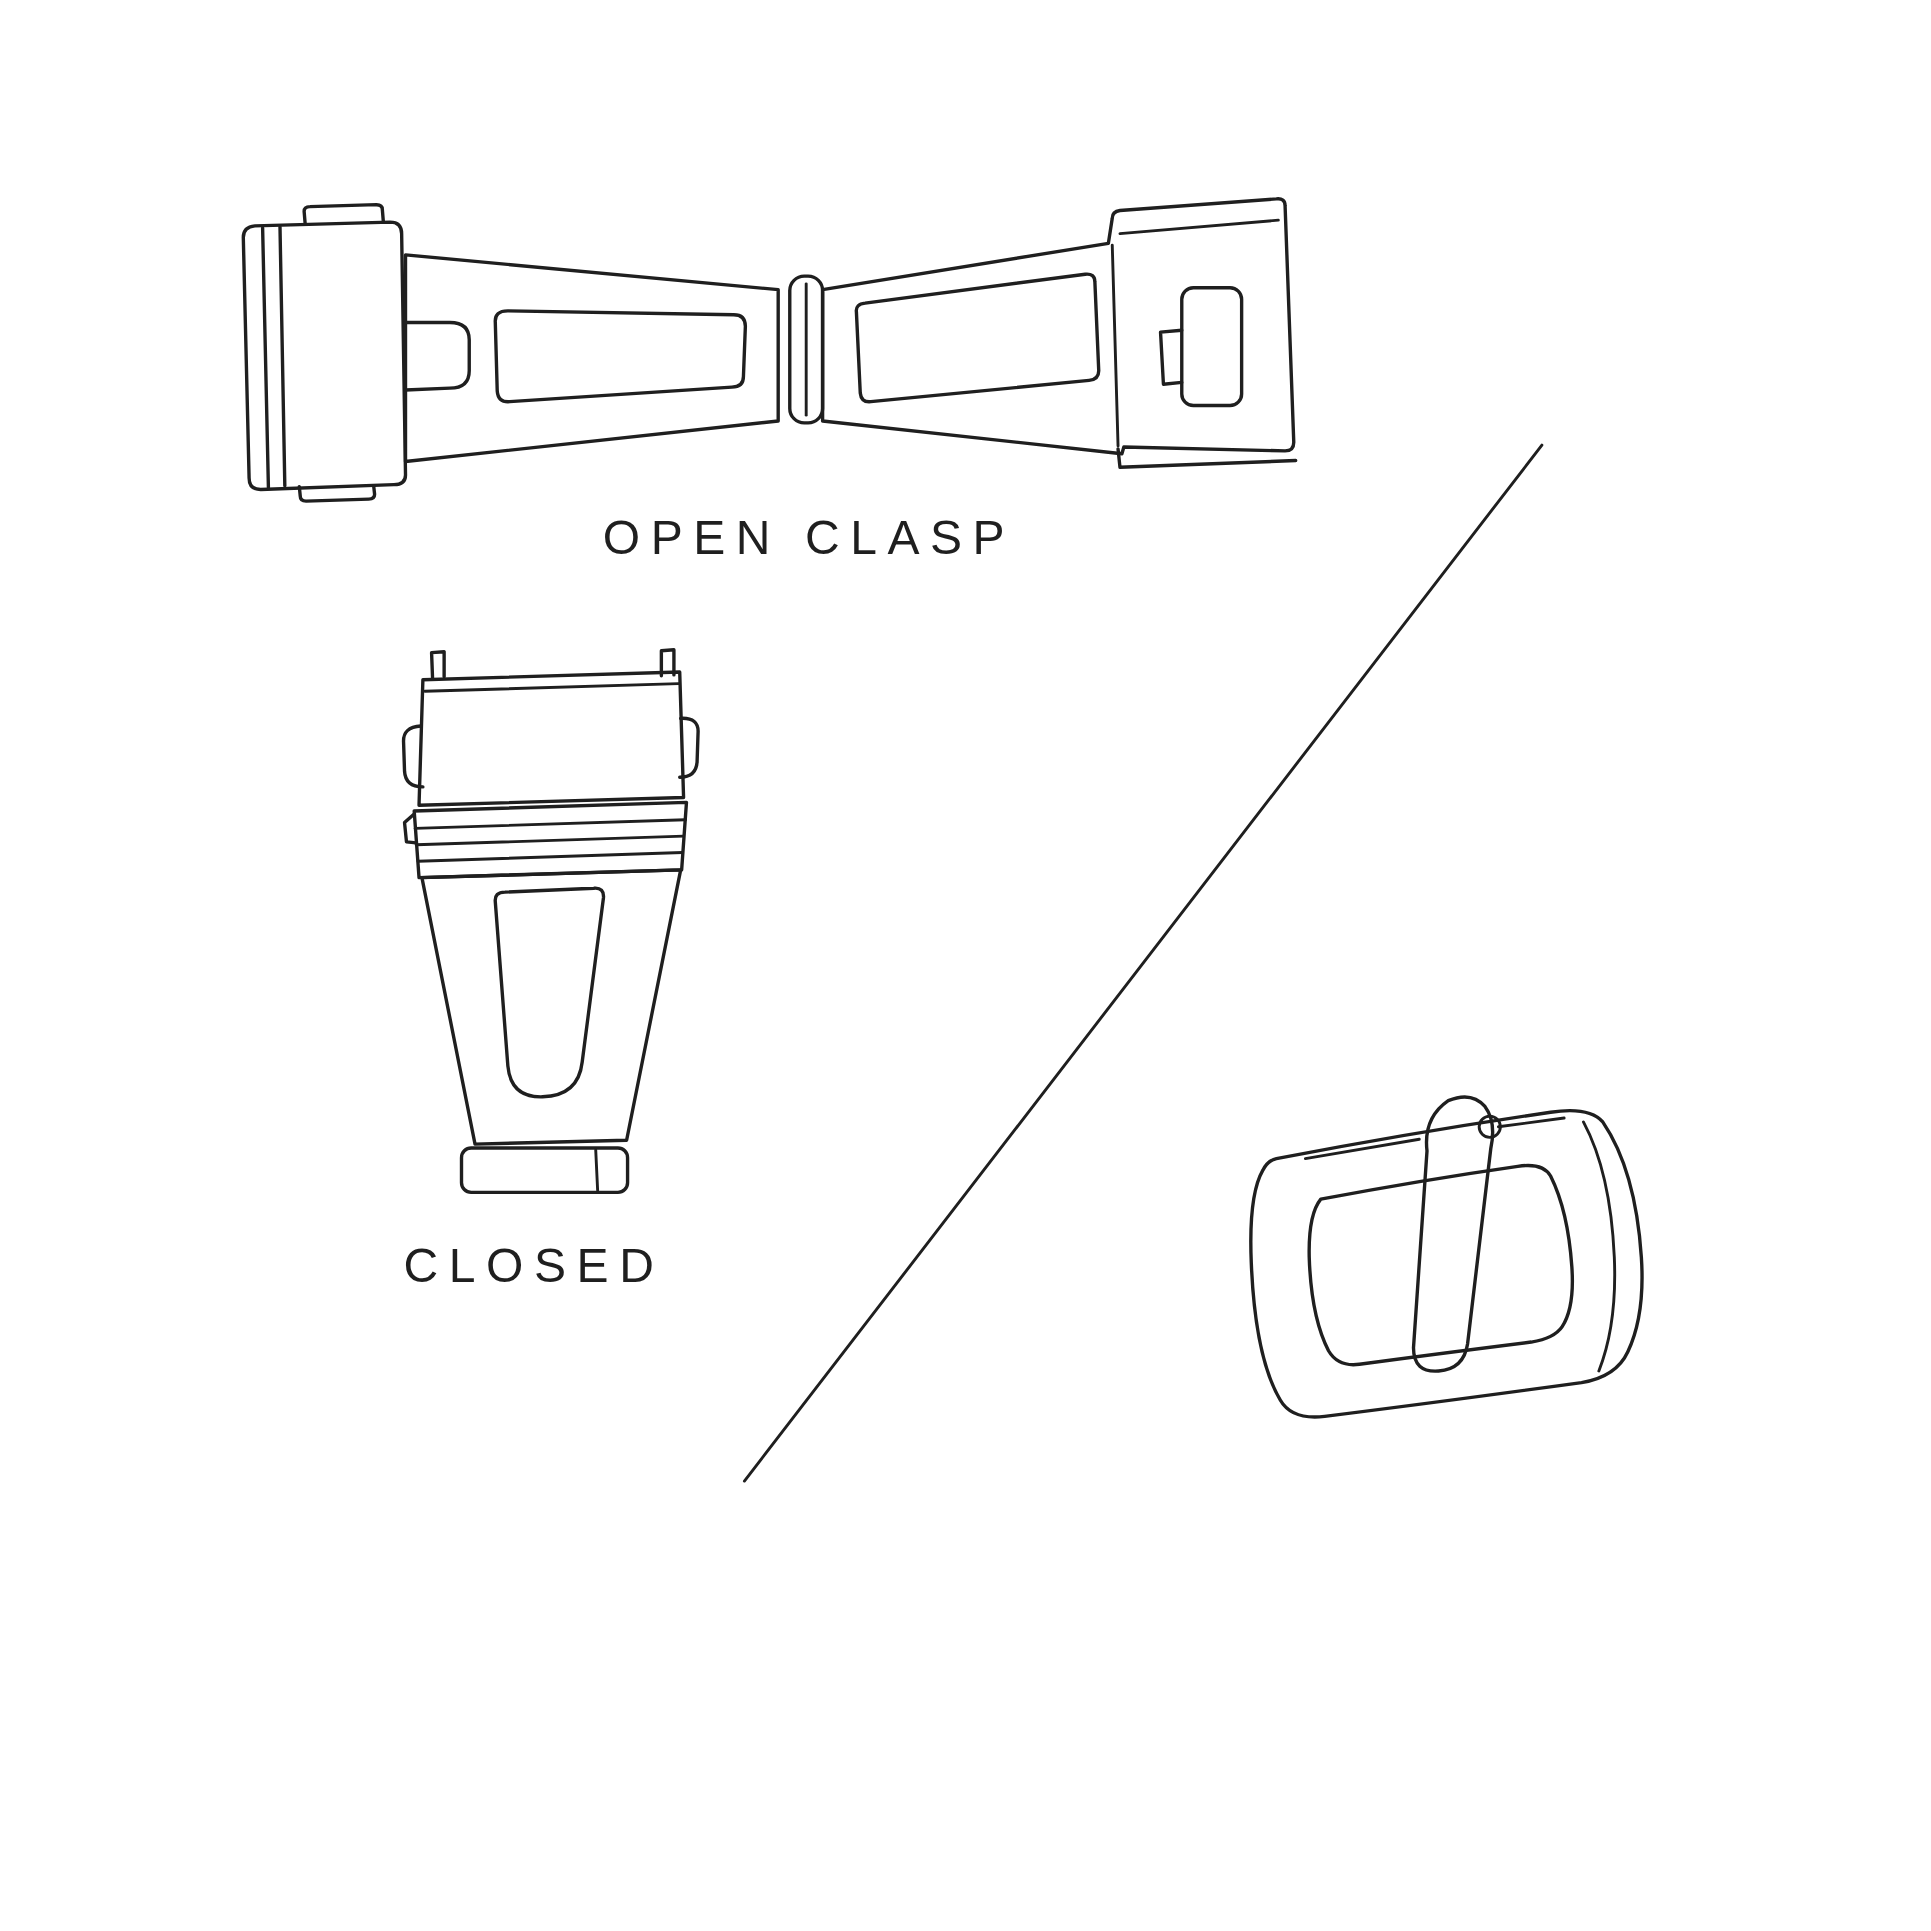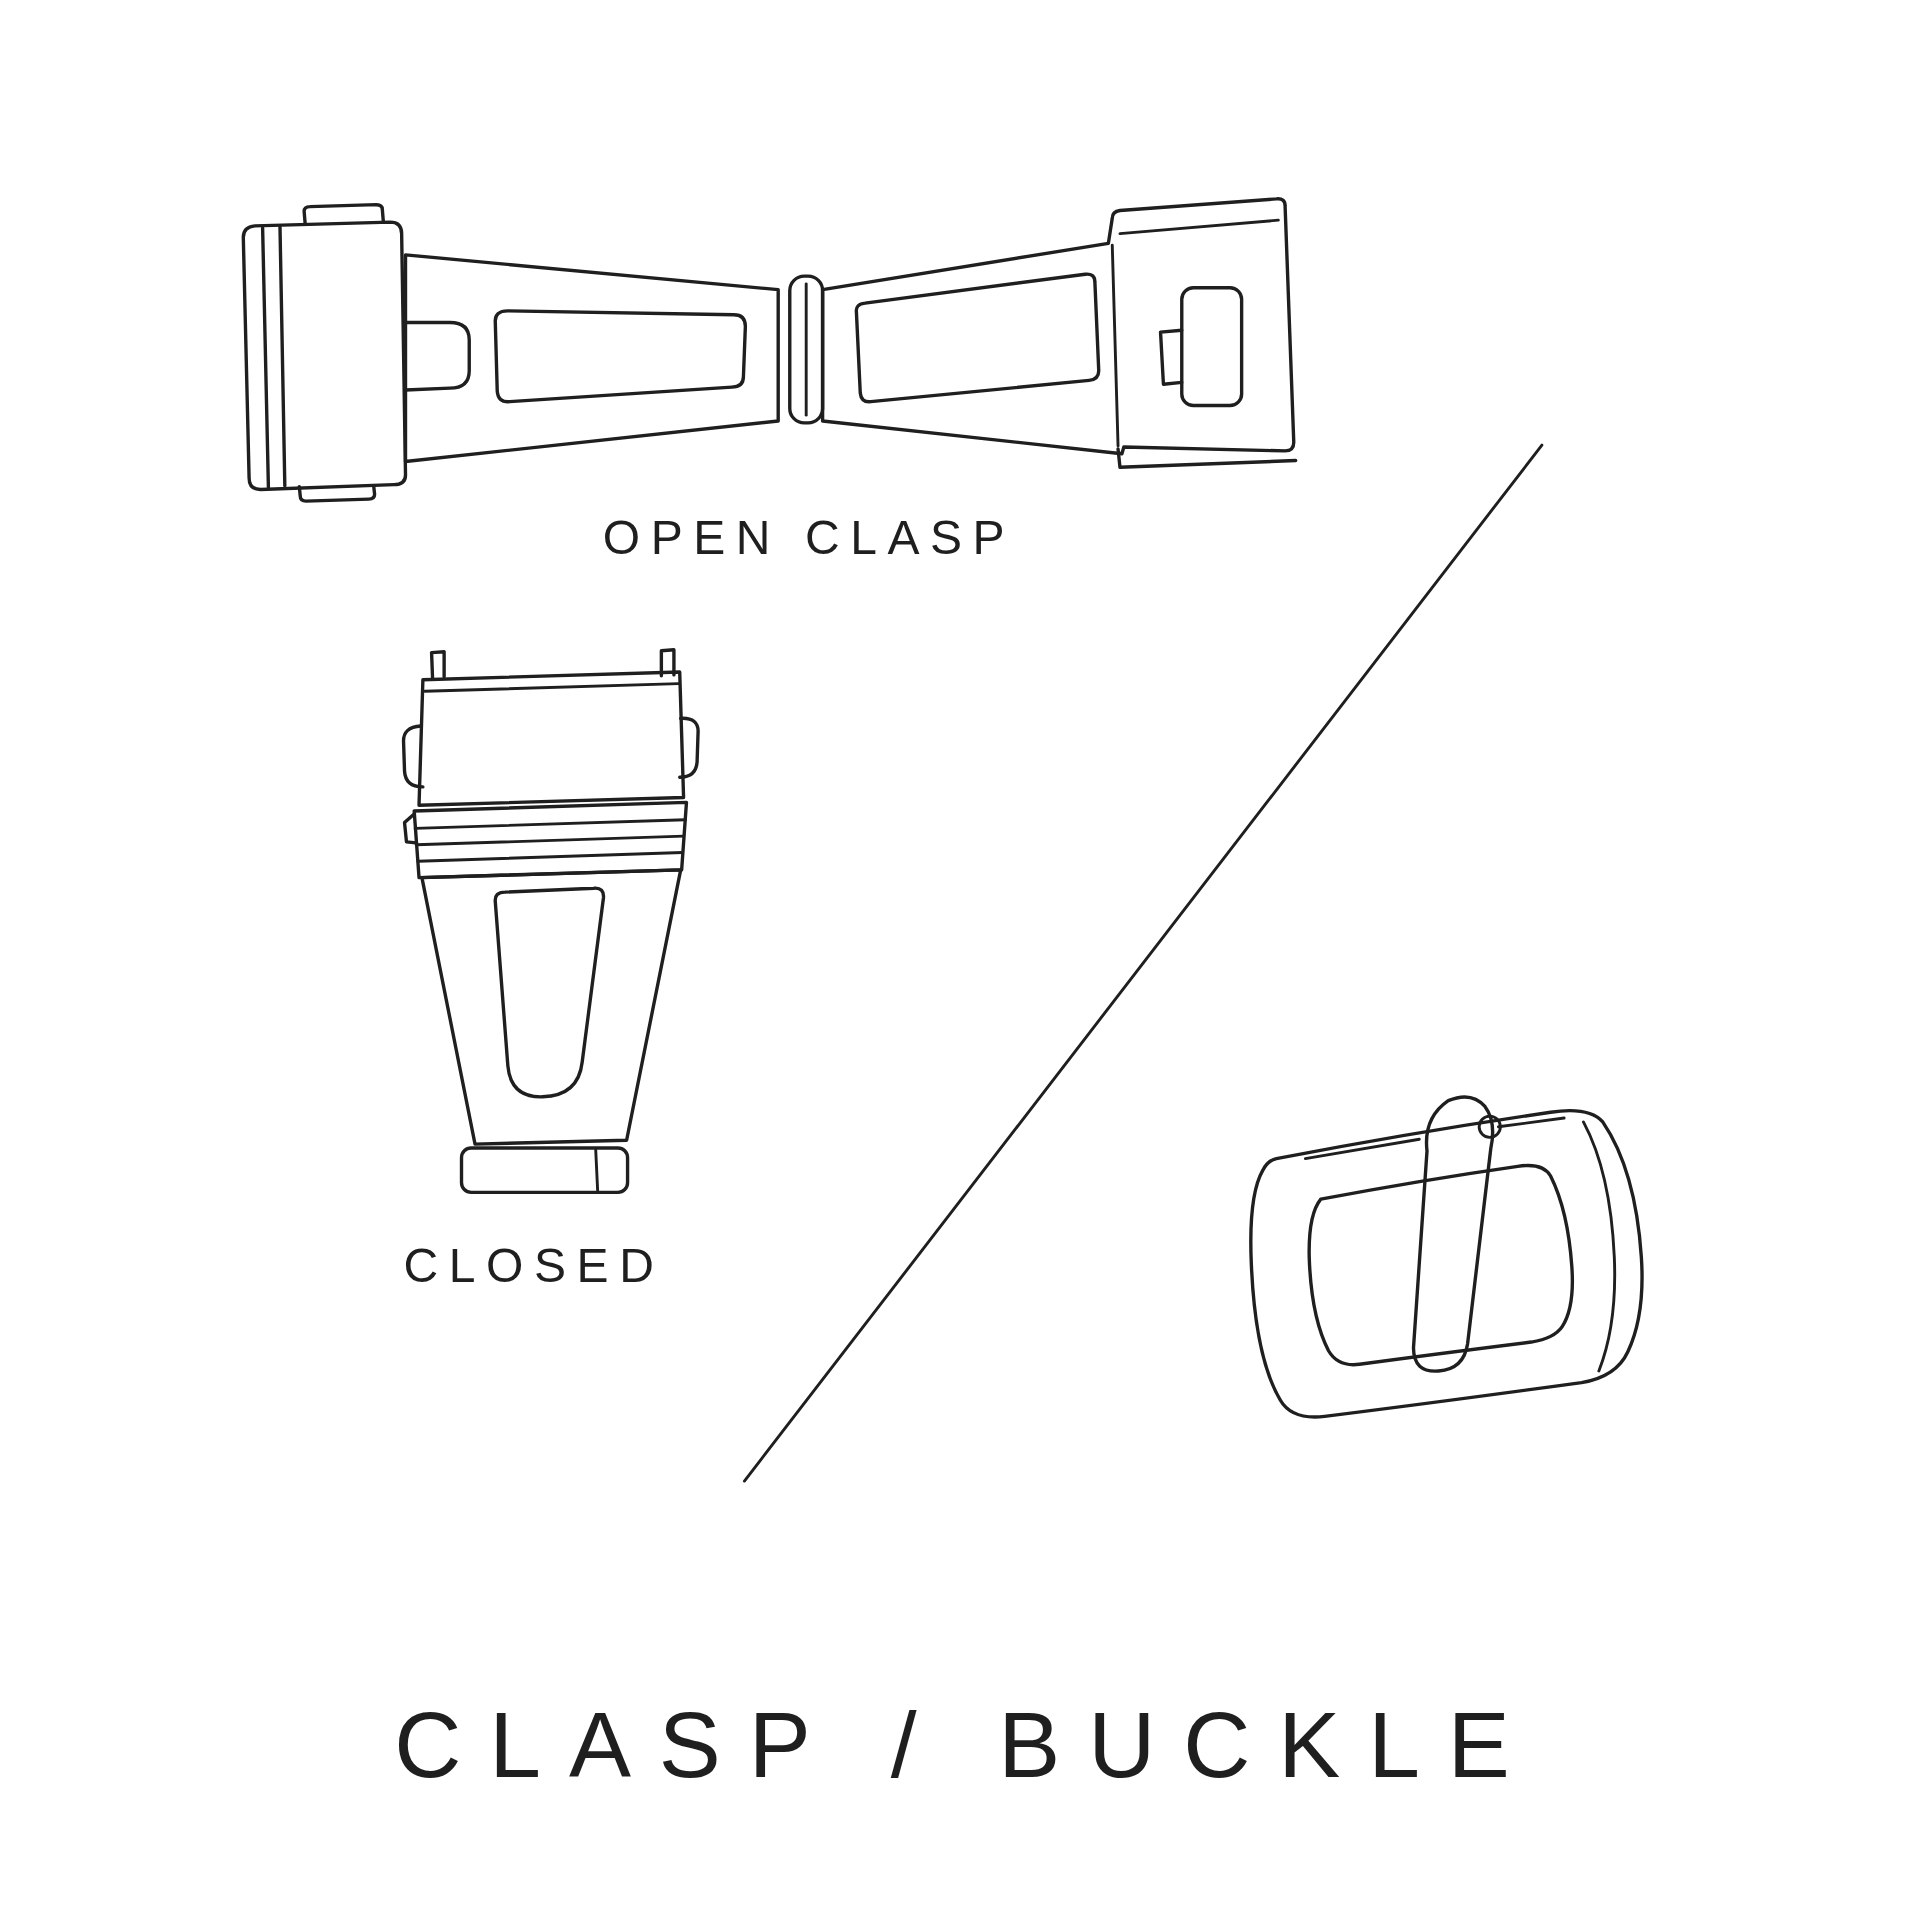--- a/index.html
+++ b/index.html
@@ -100,16 +100,15 @@
       <path d="M1552 1167 L1620 1158" stroke-width="3"></path>
       <circle cx="1543" cy="1167" r="11" stroke-width="3"></circle>
       <path d="M1500 1140 Q1524 1130 1538 1146 Q1550 1162 1544 1190 L1520 1392 Q1516 1418 1490 1420 Q1464 1422 1464 1396 L1478 1192 Q1474 1158 1500 1140 Z"></path>
     </g>
   </svg>
 
   <div class="label label-open">OPEN CLASP</div>
 
   <div class="label label-closed">CLOSED</div>
 
-  <div class="title">CLASP / BUCKLE</div>
 
 </div>
 
 
 </body></html>

